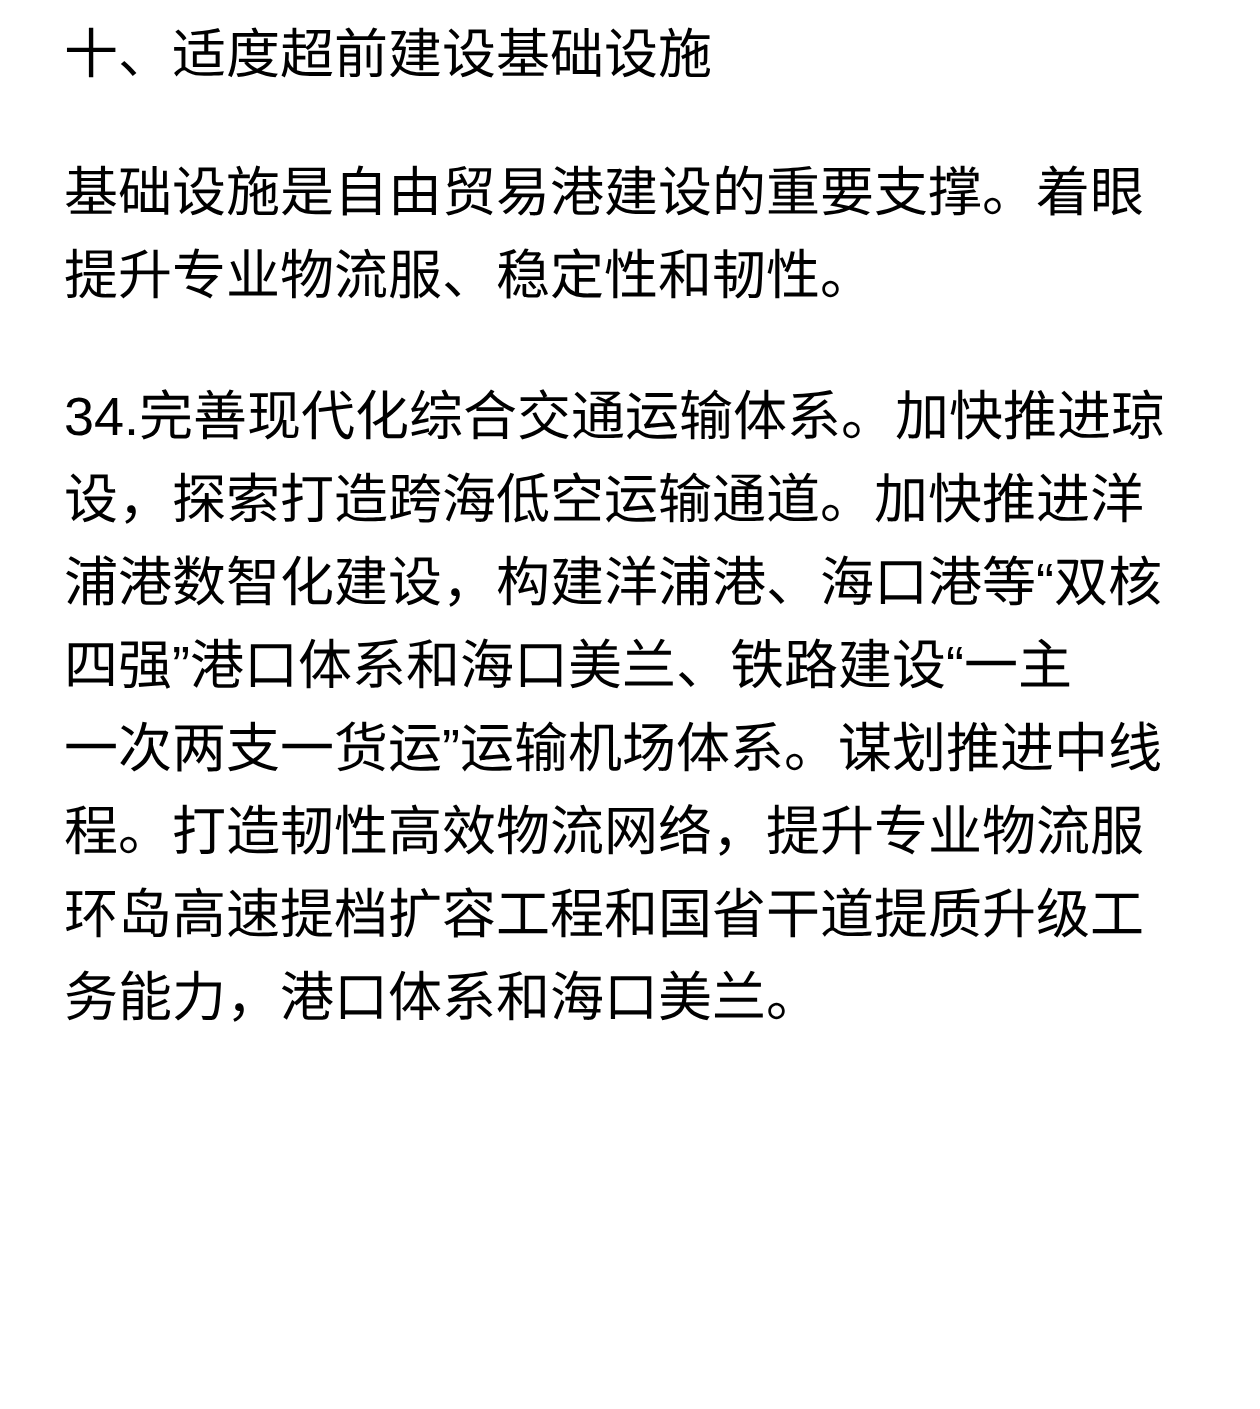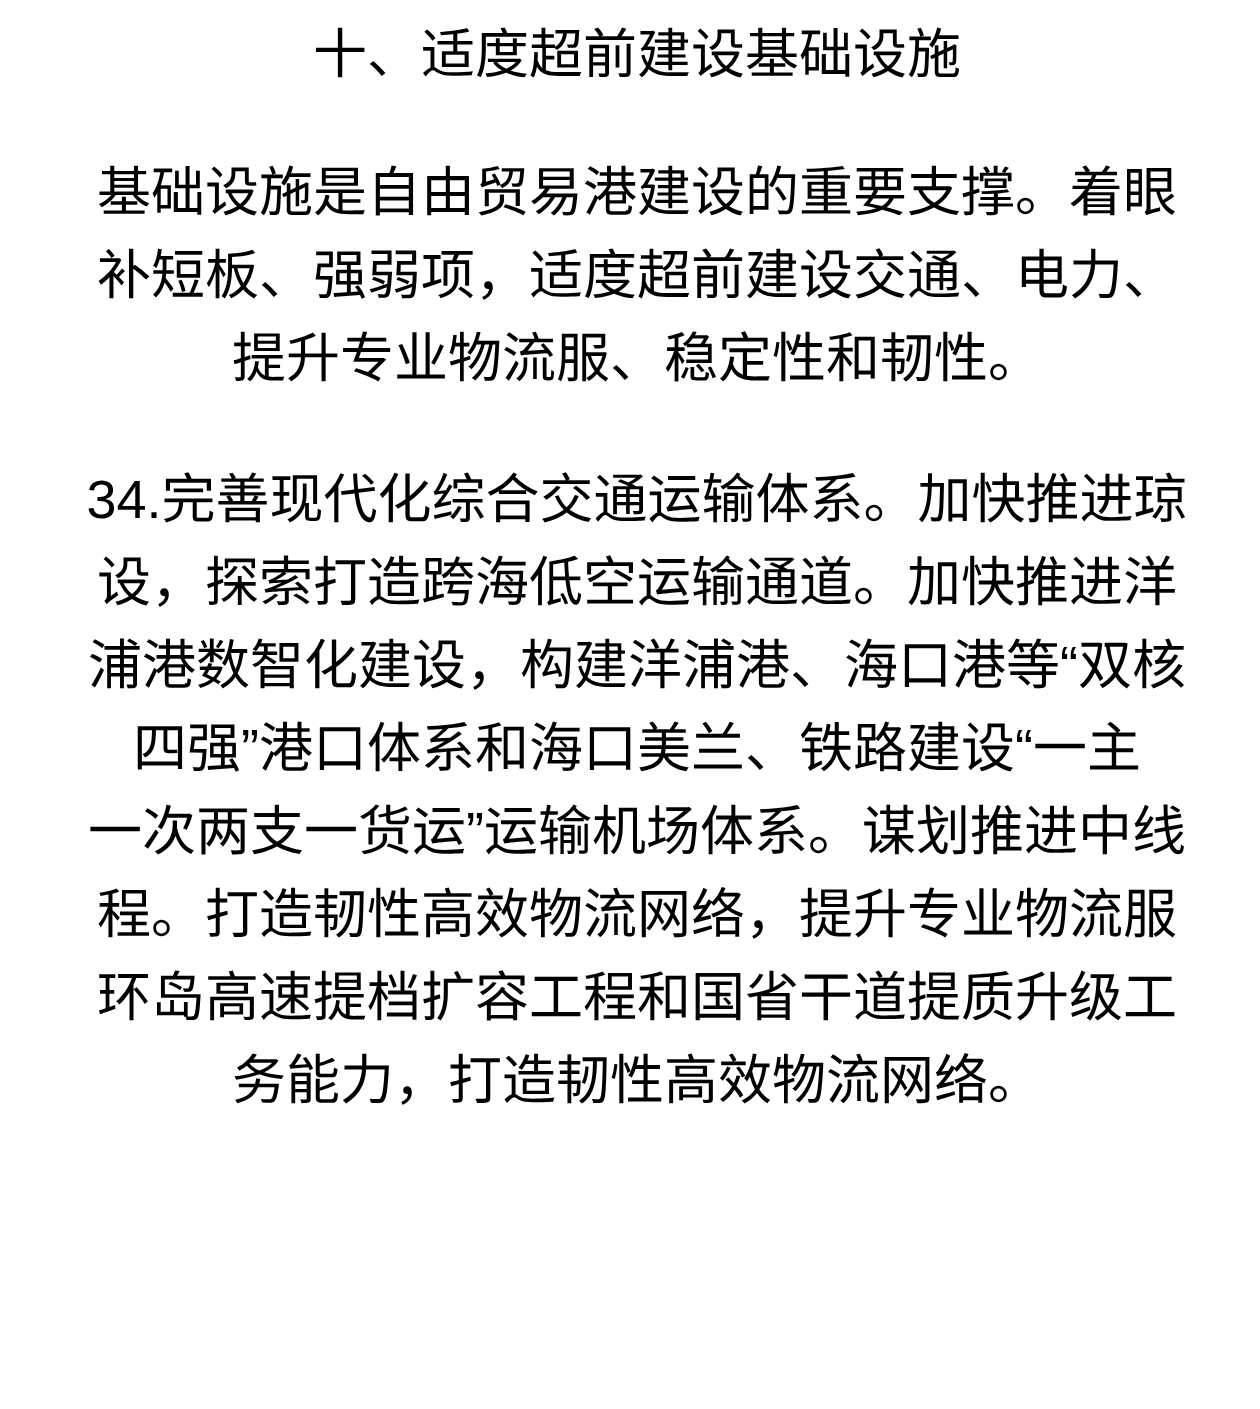--- a/index.html
+++ b/index.html
@@ -14,21 +14,21 @@
   }
   .article {
     box-sizing: border-box;
     width: 1260px;
     padding: 13px 50px 0 64px;
     color: #000000;
     font-family: "Liberation Sans", "DejaVu Sans", sans-serif;
     font-size: 54px;
     line-height: 83px;
     font-weight: 400;
-    text-align: center;
+    text-align: left;
   }
   .heading {
     margin: 0 0 55px 0;
     font-size: 54px;
     font-weight: 400;
     line-height: 83px;
     white-space: nowrap;
   }
   .para {
     margin: 0 0 58px 0;
@@ -44,28 +44,27 @@
 </style>
 </head>
 <body style="background: rgb(255, 255, 255);">
 
 <main class="article" style="color: rgb(0, 0, 0);">
 
   <h1 class="heading">十、适度超前建设基础设施</h1>
 
   <section class="para">
     <span class="line">基础设施是自由贸易港建设的重要支撑。着眼</span>
-    <span class="line">补短板、强弱项，适度超前建设交通、电力、</span>
     <span class="line">提升专业物流服、稳定性和韧性。</span>
   </section>
 
   <section class="para">
     <span class="line">34.完善现代化综合交通运输体系。加快推进琼</span>
     <span class="line">设，探索打造跨海低空运输通道。加快推进洋</span>
     <span class="line">浦港数智化建设，构建洋浦港、海口港等“双核</span>
     <span class="line">四强”港口体系和海口美兰、铁路建设“一主</span>
     <span class="line">一次两支一货运”运输机场体系。谋划推进中线</span>
     <span class="line">程。打造韧性高效物流网络，提升专业物流服</span>
     <span class="line">环岛高速提档扩容工程和国省干道提质升级工</span>
-    <span class="line">务能力，打造韧性高效物流网络。</span>
+    <span class="line">务能力，港口体系和海口美兰。</span>
   </section>
 
 </main>
 
 </body></html>

